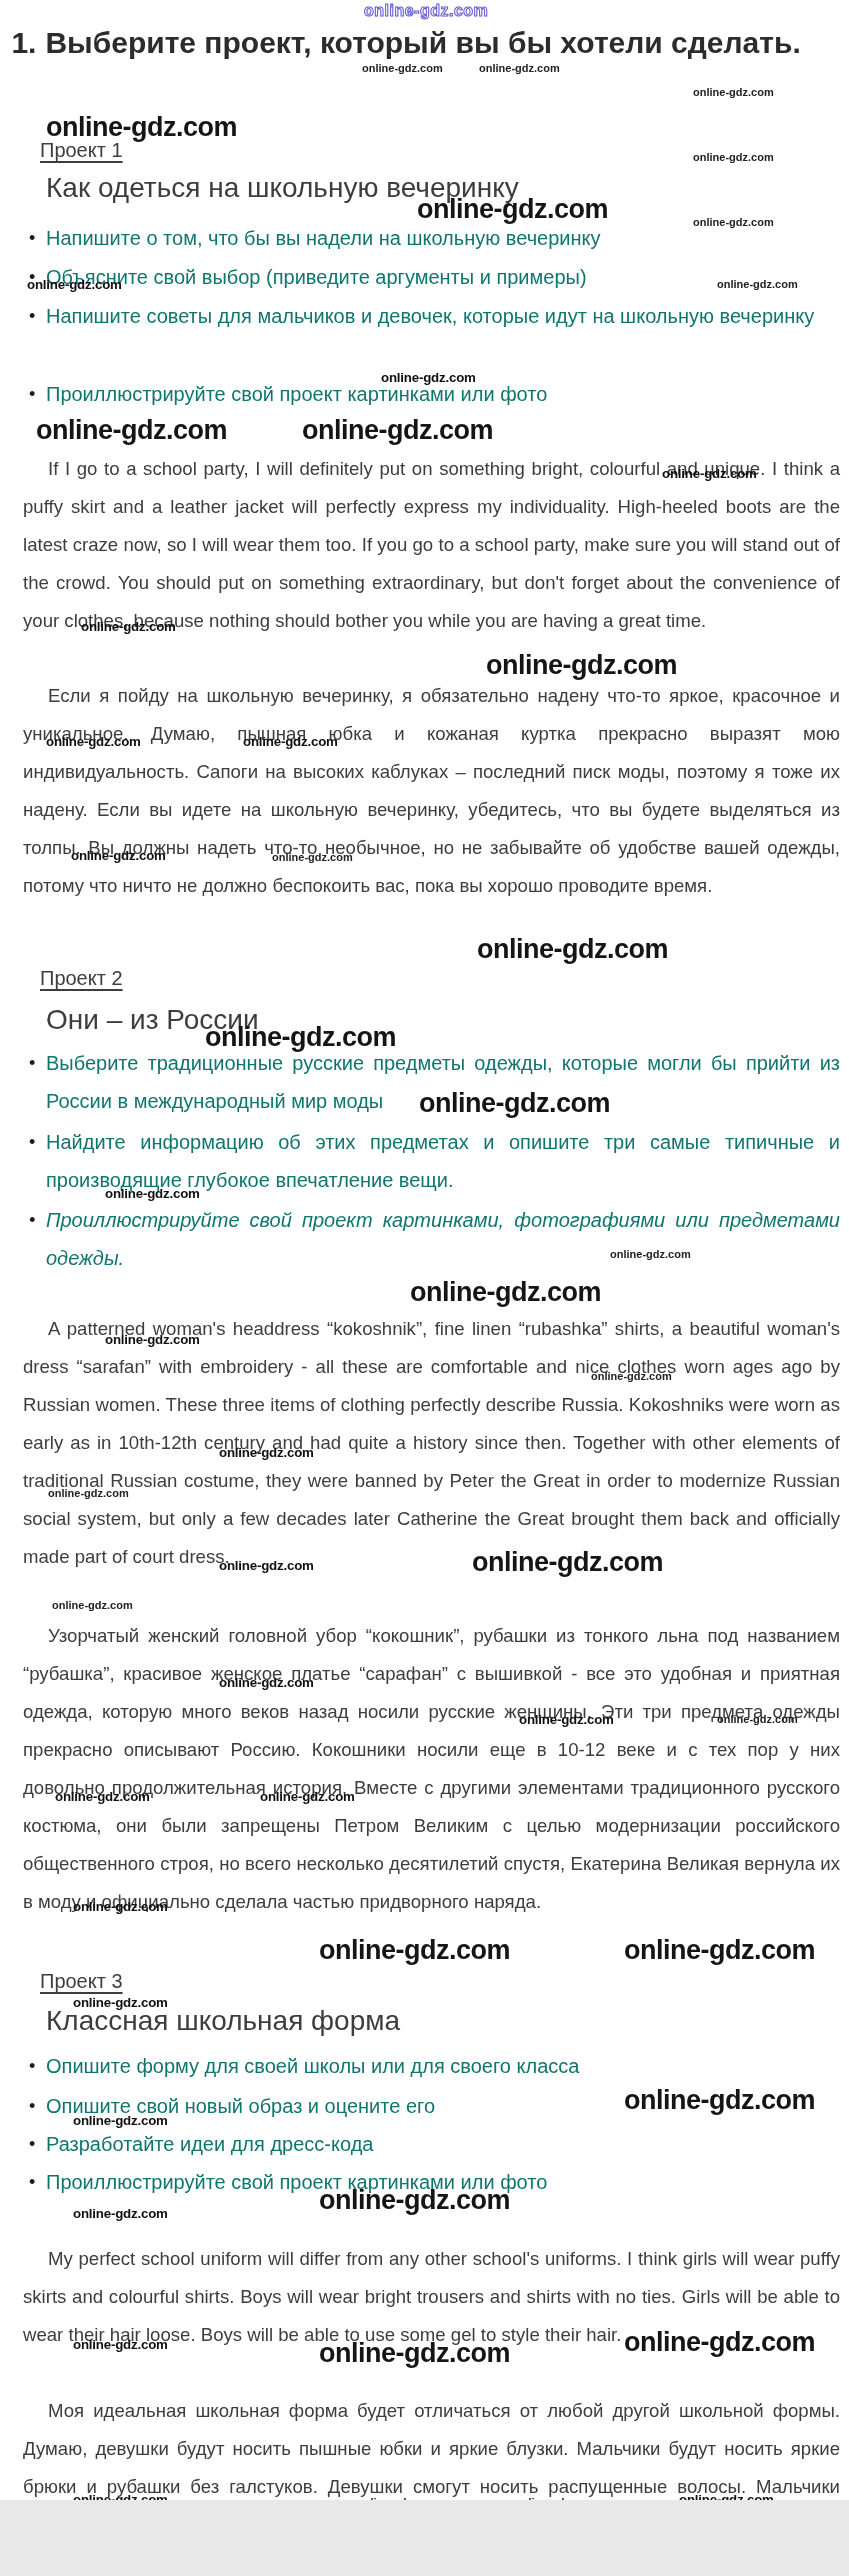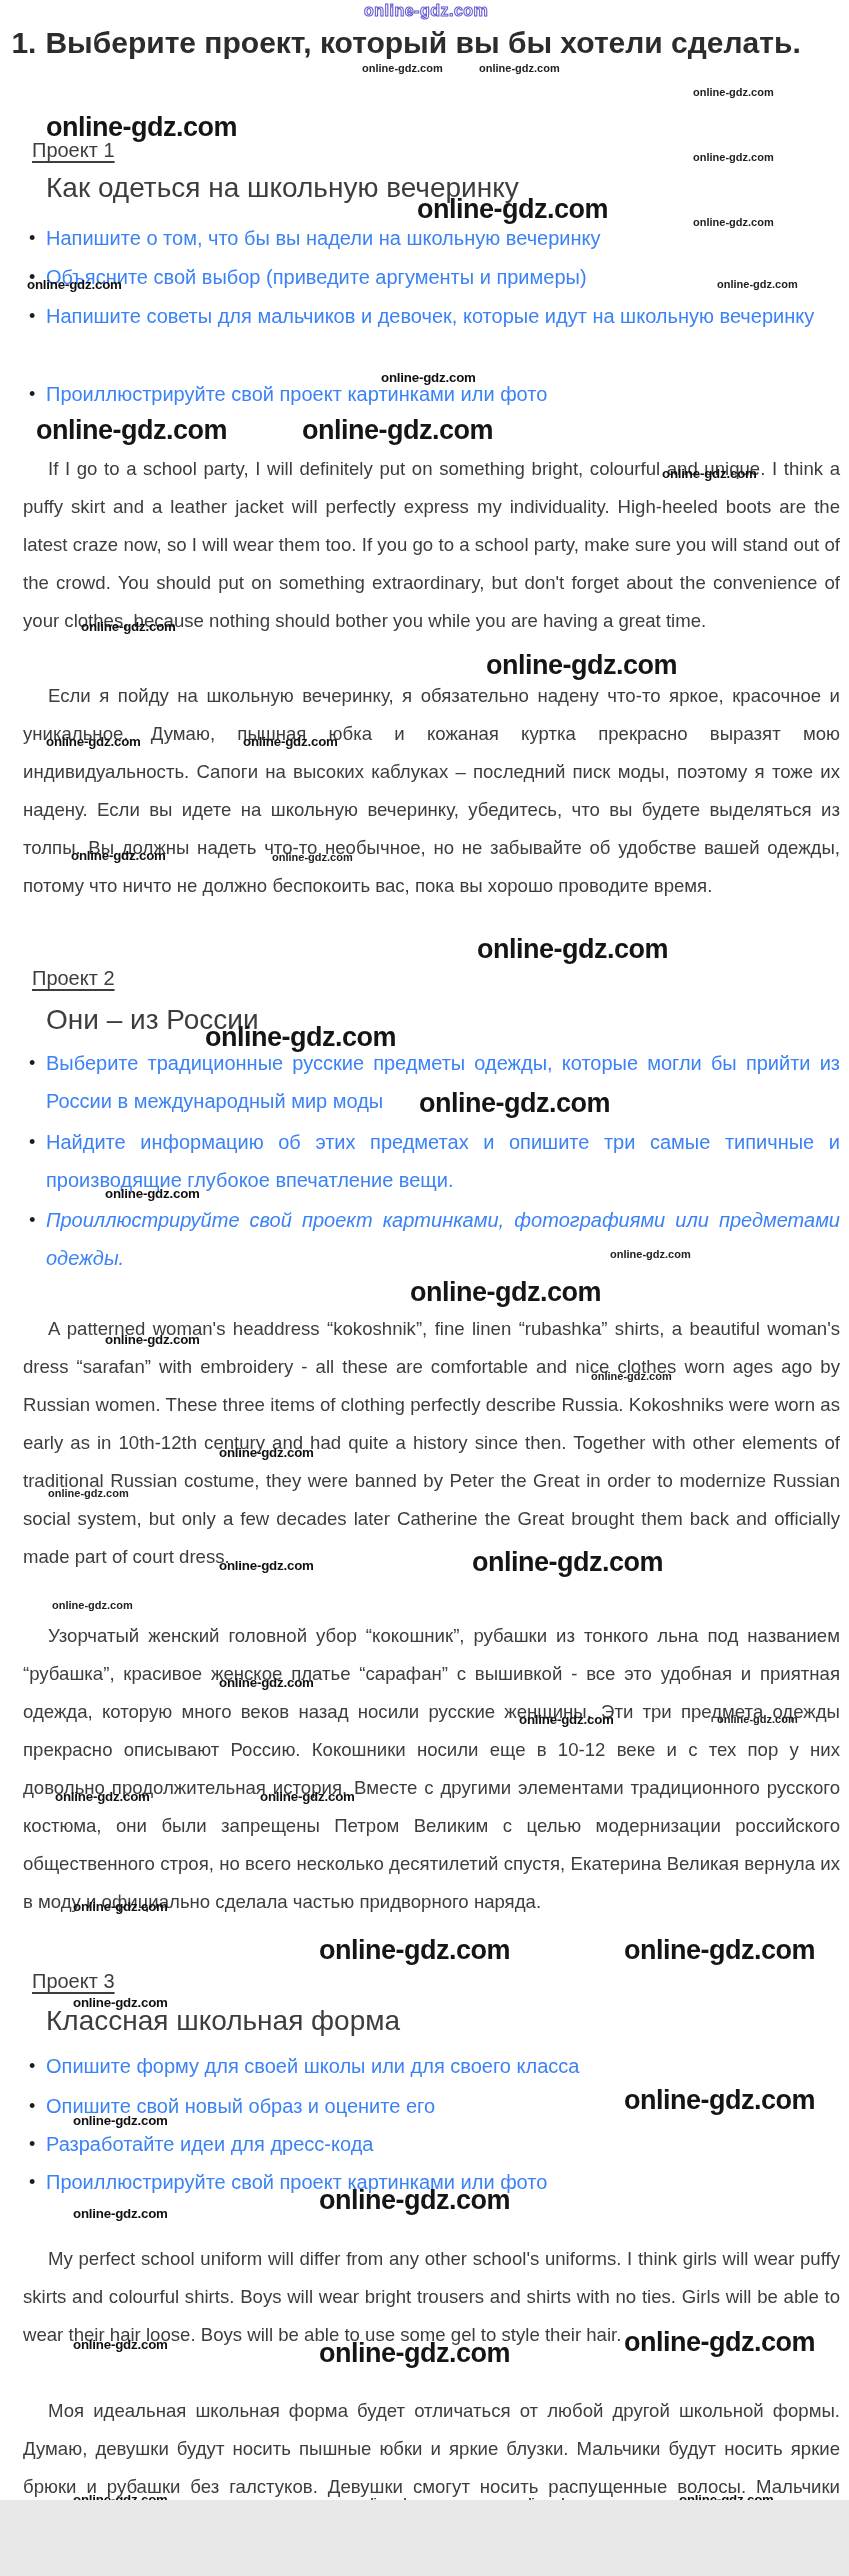--- a/index.html
+++ b/index.html
@@ -23,27 +23,27 @@
   .wm-b{font-size:13.3px;font-weight:700;color:#101010;letter-spacing:-0.2px;}
   .wm-s{font-size:11px;font-weight:600;color:#222222;}
   
   .blk{position:absolute;z-index:1;}
   .heading{
     left:11.4px;top:25px;width:801px;
     font-size:30px;font-weight:bold;color:#2c2c2c;line-height:1.2;
   }
   .heading .num{display:inline-block;width:34px;}
   .title{
-    left:32px;font-size:20px;color:#3d3d3d;
+    left:40px;font-size:20px;color:#3d3d3d;
     text-decoration:underline;text-underline-offset:3.8px;
   }
   .subtitle{left:46px;font-size:28px;color:#3d3d3d;}
   .bullet{
     left:27px;width:813px;padding-left:19px;box-sizing:border-box;
-    font-size:20px;line-height:38px;text-align:justify;color:#3b82f6;
+    font-size:20px;line-height:38px;text-align:justify;color:#0f766e;
   }
   .bullet::before{
     content:"\2022";
     position:absolute;left:1.9px;top:0;
     font-size:18px;line-height:38px;color:#1c1c1c;
   }
   .para{
     left:23px;width:817px;
     font-size:18.6px;line-height:38px;
     text-align:justify;text-indent:25px;color:#3d3d3d;

